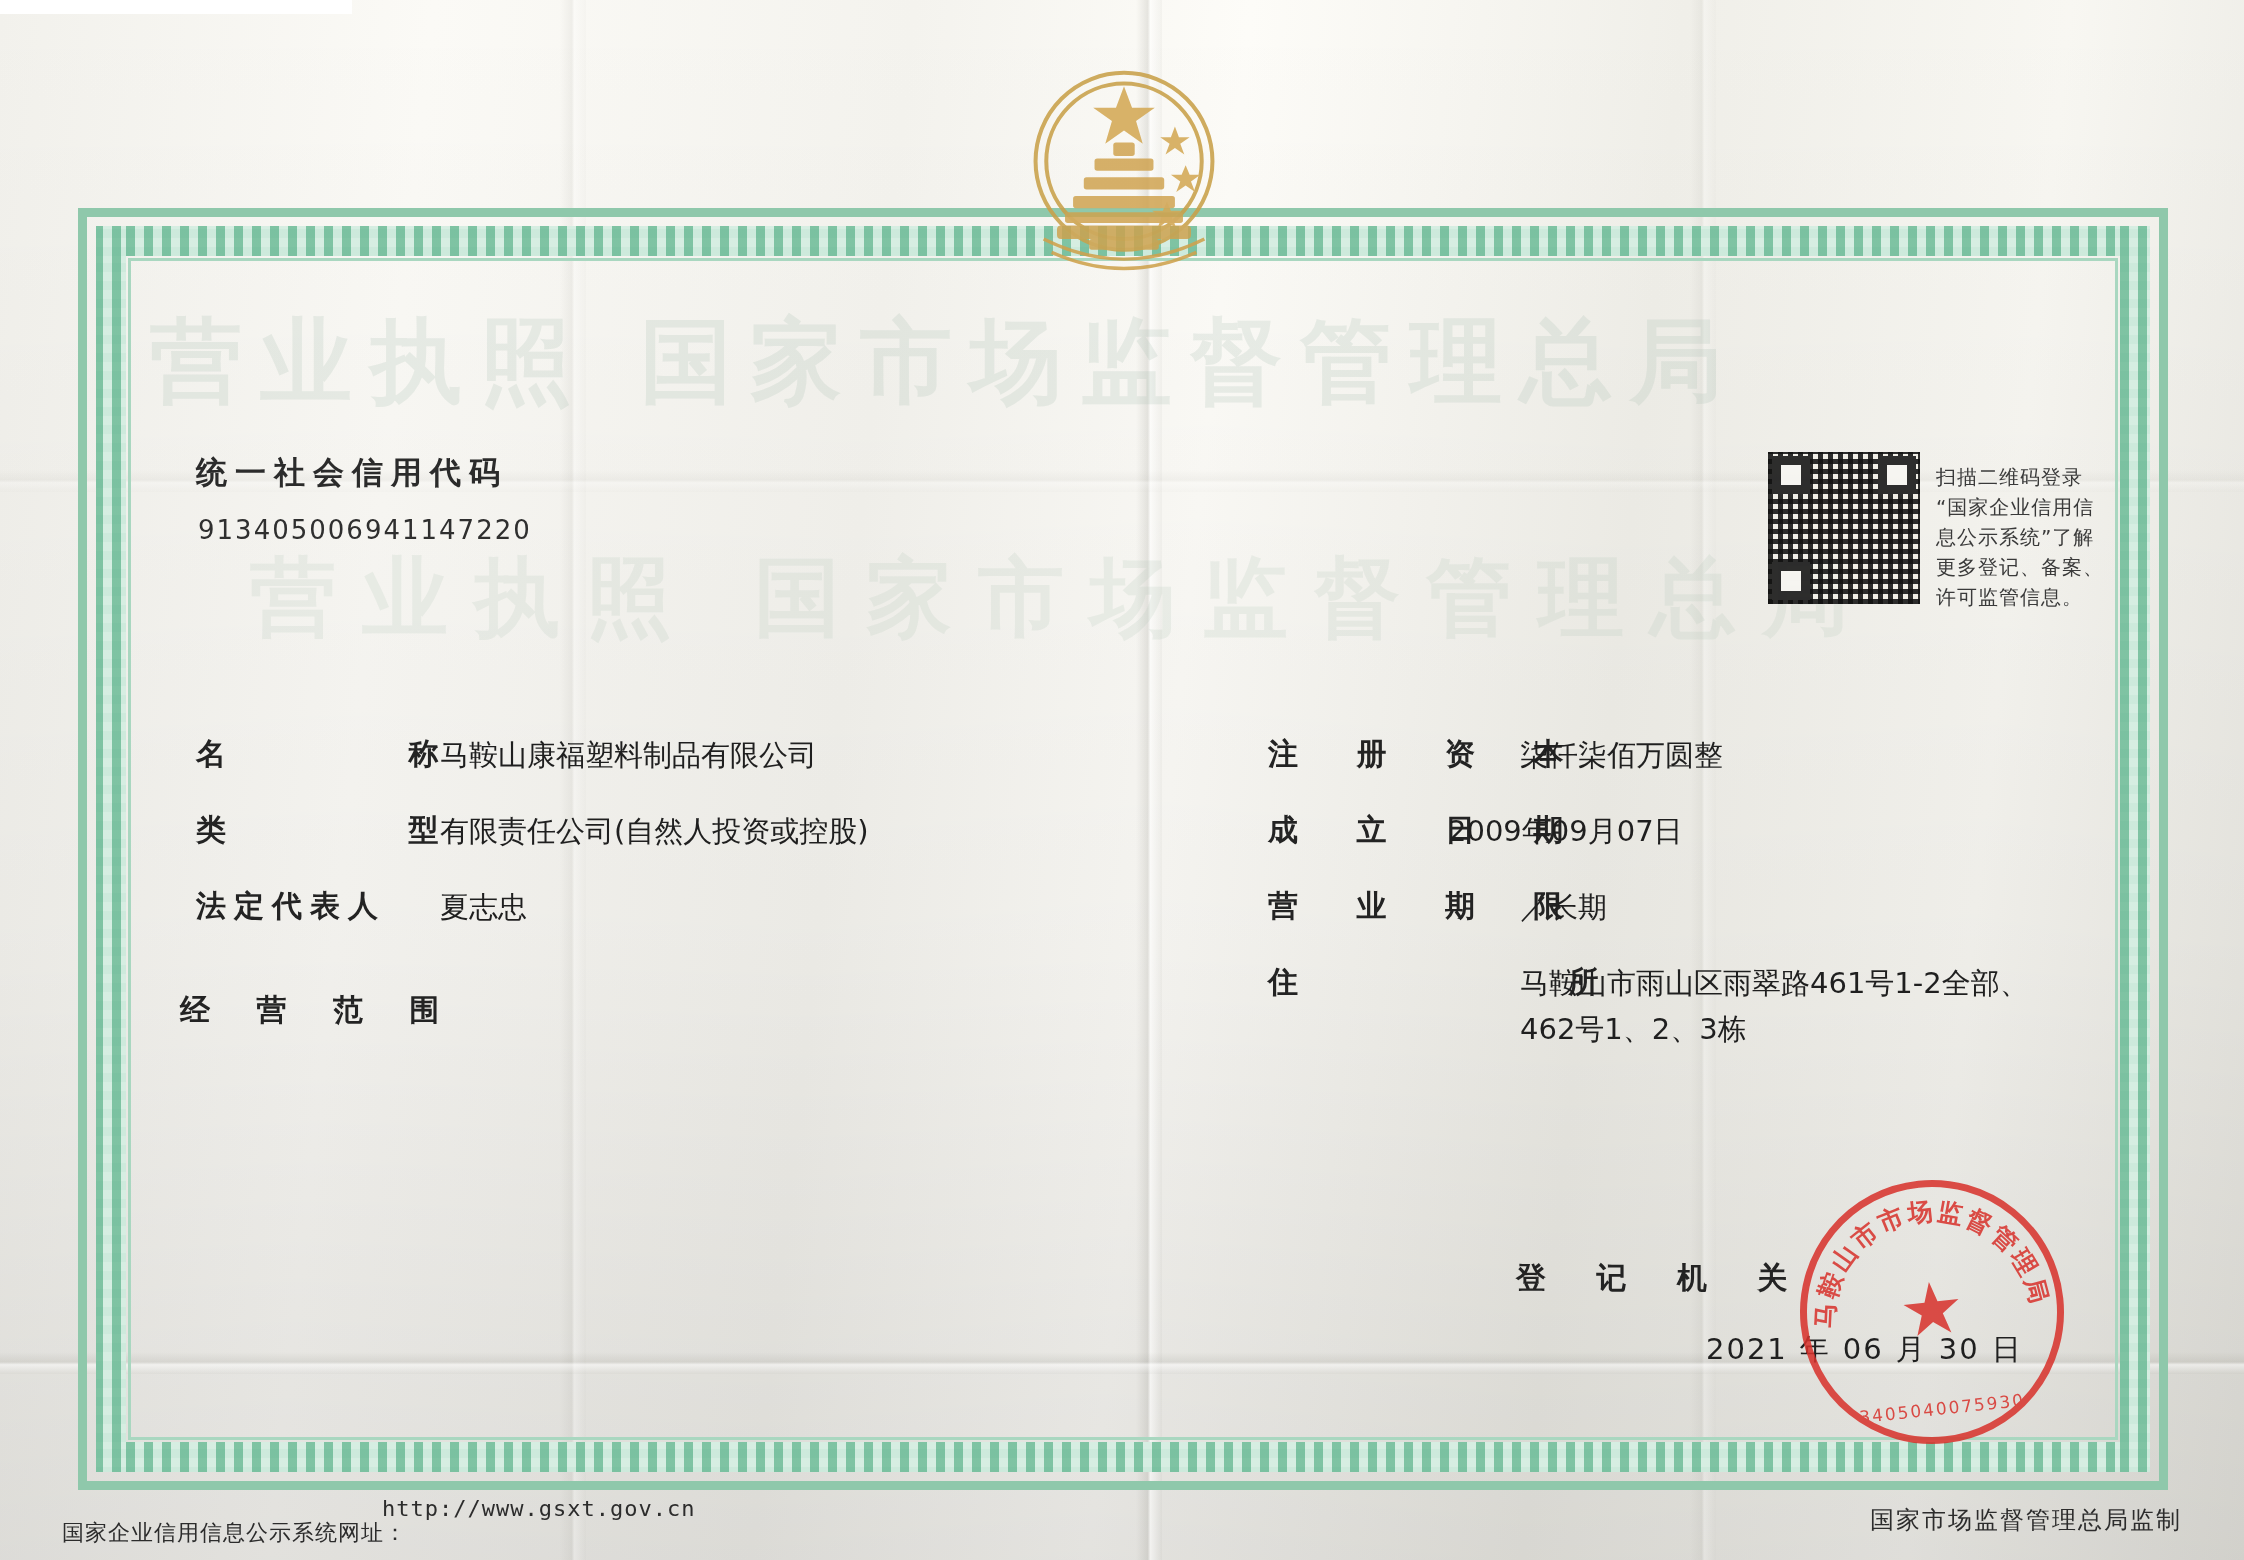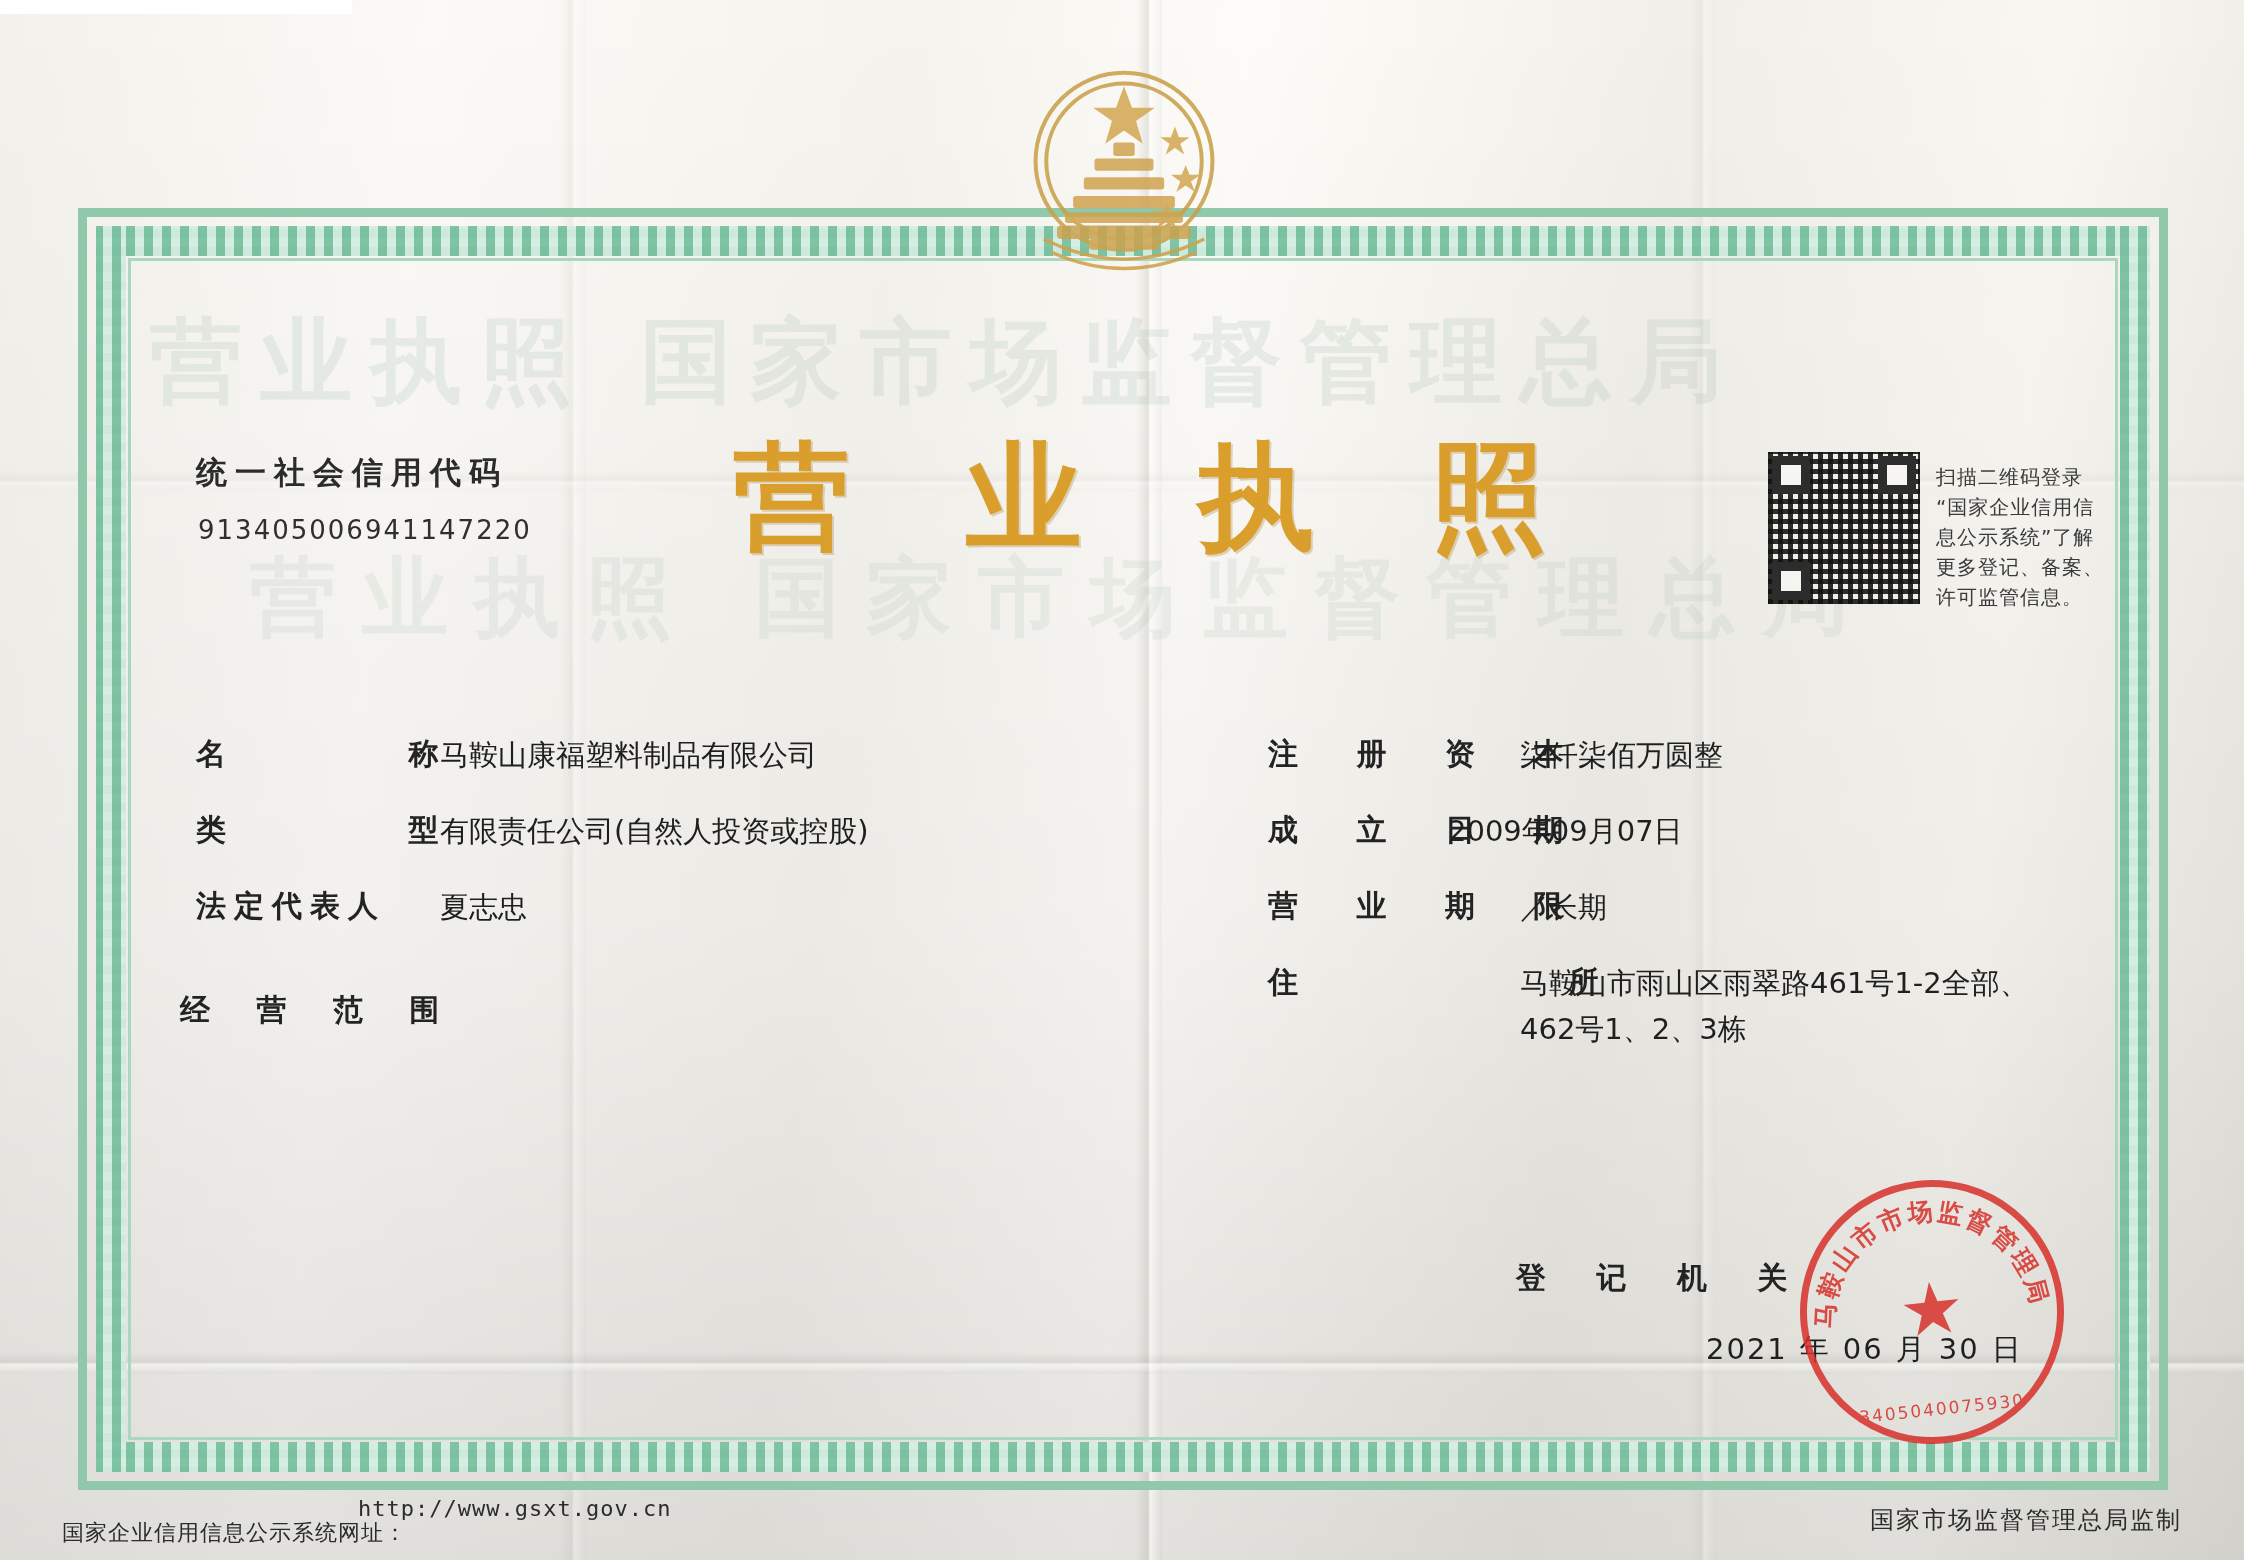--- a/index.html
+++ b/index.html
@@ -286,21 +286,21 @@
     left: 0; right: 0; bottom: 18px;
     text-align: center;
     font-size: 17px;
     color: #d8322c;
     letter-spacing: 2px;
   }
 
   
   .footer-url {
     position: absolute;
-    left: 358px; top: 1496px;
+    left: 382px; top: 1496px;
     font-family: "DejaVu Sans Mono", "Liberation Mono", monospace;
     font-size: 22px;
     color: #2c2c2c;
     letter-spacing: 1px;
   }
   .footer-left {
     position: absolute;
     left: 62px; top: 1518px;
     font-size: 22px;
     color: #2c2c2c;
@@ -356,21 +356,20 @@
         <rect x="50" y="140" width="100" height="10" rx="3"></rect>
         <rect x="74" y="150" width="52" height="8" rx="2"></rect>
       </g>
       <g stroke="#cfa24d" stroke-width="2.5" fill="none">
         <path d="M40 150 q60 30 120 0"></path>
         <path d="M46 160 q54 24 108 0"></path>
       </g>
     </svg>
   </div>
 
-  <div class="title">营 业 执 照</div>
 
   <div class="code-label">统一社会信用代码</div>
   <div class="code-value">913405006941147220</div>
 
   <div class="qr">
     <div class="finder f1"></div>
     <div class="finder f2"></div>
     <div class="finder f3"></div>
   </div>
   <div class="qr-note">扫描二维码登录“国家企业信用信息公示系统”了解更多登记、备案、许可监管信息。</div>

